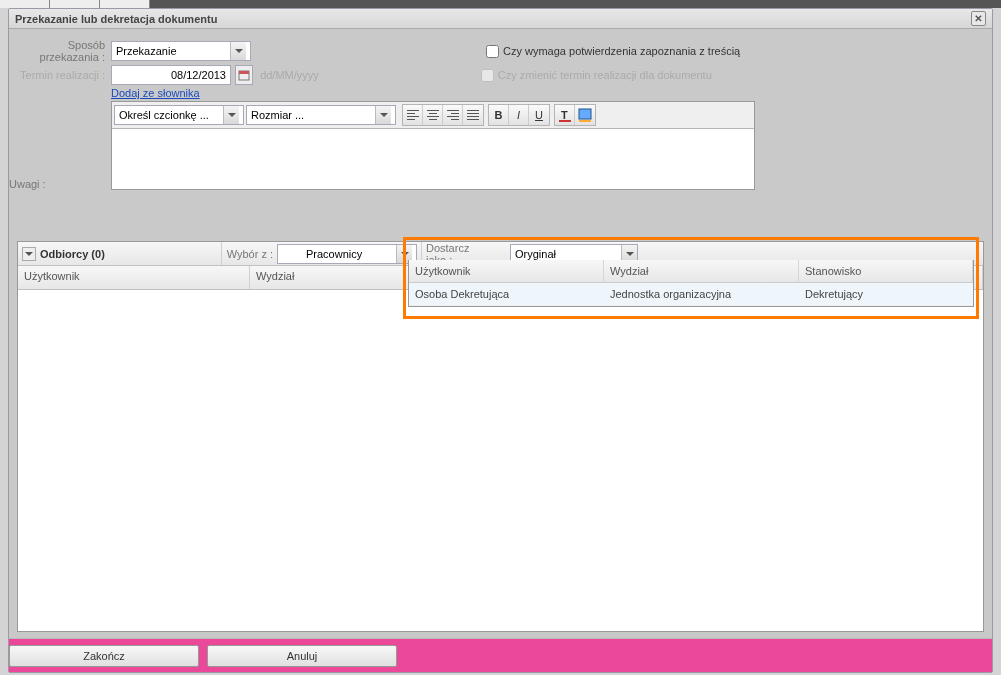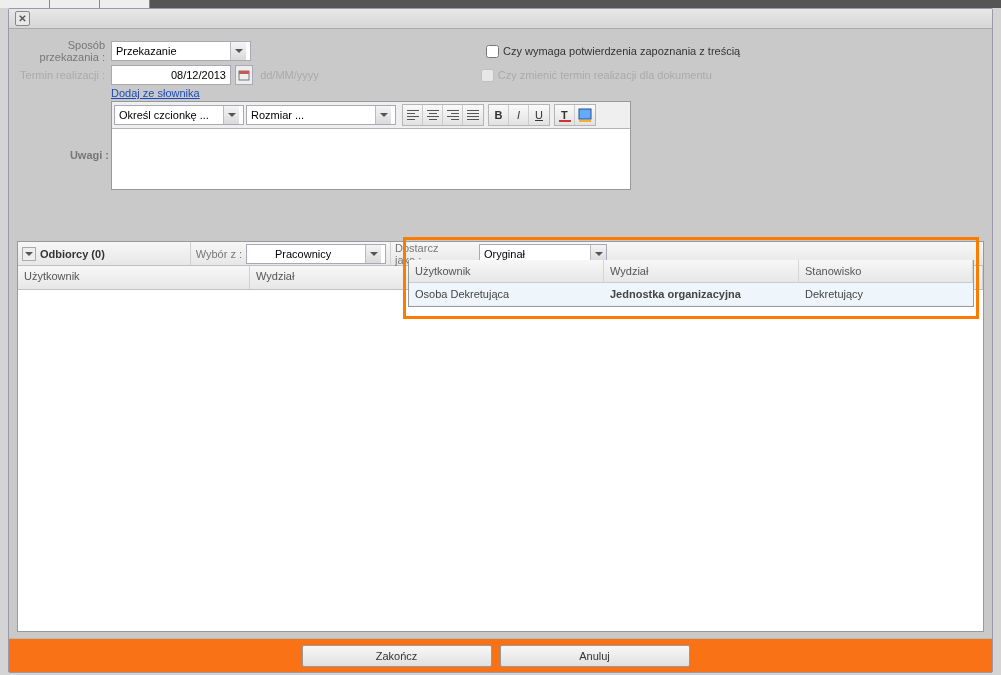--- a/index.html
+++ b/index.html
@@ -48,21 +48,21 @@
     display: inline-flex; align-items: center; justify-content: center; cursor: pointer; vertical-align: top;
   }
 
   .checkbox-wrap { display: inline-flex; align-items: center; }
   .checkbox-wrap input { margin: 0 4px 0 0; }
   .disabled-text { color: #aaa; }
 
   .link { color: #1a4bbc; text-decoration: underline; cursor: pointer; }
 
   .editor {
-    margin-left: 102px; margin-top: 2px; width: 520px;
+    margin-left: 102px; margin-top: 2px; width: 644px;
     border: 1px solid #999; background: #fff;
   }
   .toolbar {
     display: flex; align-items: center; padding: 2px; border-bottom: 1px solid #b5b5b5;
     background: #efefef;
   }
   .tb-group { display: inline-flex; border: 1px solid #b5b5b5; margin-right: 4px; }
   .tb-btn {
     width: 20px; height: 20px; display: inline-flex; align-items: center; justify-content: center;
     background: linear-gradient(#fafafa,#e2e2e2); border-right: 1px solid #ccc;
@@ -72,21 +72,21 @@
   .tb-btn.bold { font-weight: bold; }
   .tb-btn.italic { font-style: italic; }
   .tb-btn.underline { text-decoration: underline; }
   .align-lines { display: flex; flex-direction: column; gap: 2px; align-items: flex-start; }
   .al { width: 12px; height: 1px; background: #555; }
   .al.s { width: 8px; }
   .align-c .al.s { margin: 0 auto; }
   .align-r .al.s { margin-left: auto; }
   .editor-body { height: 60px; background: #fff; }
 
-  .uwagi-label { position: absolute; left: 0; width: 100px; text-align: right; color: #777; top: 140px; font-weight: bold; }
+  .uwagi-label { position: absolute; left: 0; width: 100px; text-align: left; color: #777; top: 169px; }
 
   .grid-wrap {
     position: absolute; left: 8px; right: 8px; top: 232px; bottom: 40px;
     border: 1px solid #999; background: #fff;
   }
   .grid-head-row {
     display: flex; align-items: center; height: 24px;
     border-bottom: 1px solid #c0c0c0; background: linear-gradient(#f7f7f7,#e7e7e7);
   }
   .gh-cell { padding: 0 4px; display: flex; align-items: center; height: 100%; border-right: 1px solid #d0d0d0; }
@@ -115,22 +115,22 @@
     background: #fff; border: 1px solid #999; border-top: none;
   }
   .dd-head { display: flex; background: linear-gradient(#f7f7f7,#e7e7e7); border-bottom: 1px solid #ccc; }
   .dd-head-cell { padding: 5px 6px; border-right: 1px solid #d5d5d5; color: #555; }
   .dd-row { display: flex; border-bottom: 1px solid #eee; cursor: pointer; }
   .dd-row.hover { background: #eef6fb; }
   .dd-cell { padding: 5px 6px; color: #444; }
 
   .footer {
     position: absolute; left: 0; right: 0; bottom: 0; height: 34px;
-    background: #f97316; border-top: 1px solid #bbb;
-    display: flex; justify-content: center; align-items: center; padding-right: 10px; gap: 8px;
+    background: #ec4899; border-top: 1px solid #bbb;
+    display: flex; justify-content: flex-start; align-items: center; padding-right: 10px; gap: 8px;
   }
   .btn {
     width: 190px; height: 22px; border: 1px solid #999; background: linear-gradient(#f8f8f8,#e0e0e0);
     display: inline-flex; align-items: center; justify-content: center; cursor: pointer;
     border-radius: 2px;
   }
 
   .search-combo { flex: 1; }
   .search-combo .combo-input { width: 100%; flex: 1; }
 </style>
@@ -139,20 +139,21 @@
 
 <div class="topbar">
   <div class="topbar-seg"></div>
   <div class="topbar-seg"></div>
   <div class="topbar-seg"></div>
 </div>
 
 <div class="dialog">
 
   <div class="dialog-title">
+    <span>Przekazanie lub dekretacja dokumentu</span>
     <div class="close-btn">
       <span>✕</span>
     </div>
   </div>
 
   <div class="dialog-body">
 
     <div class="form-row">
       <div class="form-label">Sposób przekazania :</div>
       <div class="form-ctl">
@@ -267,21 +268,21 @@
           </div>
         </div>
       </div>
       <div class="editor-body"></div>
     </div>
 
     <div class="uwagi-label">Uwagi :</div>
 
     <div class="grid-wrap">
       <div class="grid-head-row">
-        <div class="gh-cell" style="width:173px;">
+        <div class="gh-cell" style="width:204px;">
           <span class="collapse-arrow">
               <div class="arrow-down"></div>
             </span>
           <span class="bold"><span>Odbiorcy</span>&nbsp;<span>(0)</span></span>
         </div>
         <div class="gh-cell" style="width:200px; justify-content:flex-end;">
           <span style="color:#777; margin-right:4px;text-align:right;">Wybór z :</span>
           <div class="combo" style="width:140px;">
             <input class="combo-input" style="width: 118px; padding-left: 28px;" value="Pracownicy">
             <div class="combo-arrow">
@@ -315,18 +316,18 @@
 </div>
 
 <div class="dropdown-panel">
   <div class="dd-head">
     <div class="dd-head-cell" style="width:195px;">Użytkownik</div>
     <div class="dd-head-cell" style="width:195px;">Wydział</div>
     <div class="dd-head-cell" style="flex:1;">Stanowisko</div>
   </div>
   <div class="dd-row hover">
     <div class="dd-cell" style="width:195px;">Osoba Dekretująca</div>
-    <div class="dd-cell" style="width:195px;font-weight:bold;">Jednostka organizacyjna</div>
+    <div class="dd-cell" style="width:195px;">Jednostka organizacyjna</div>
     <div class="dd-cell" style="flex:1;">Dekretujący</div>
   </div>
 </div>
 
 <div class="highlight-box"></div>
 
 </body></html>

